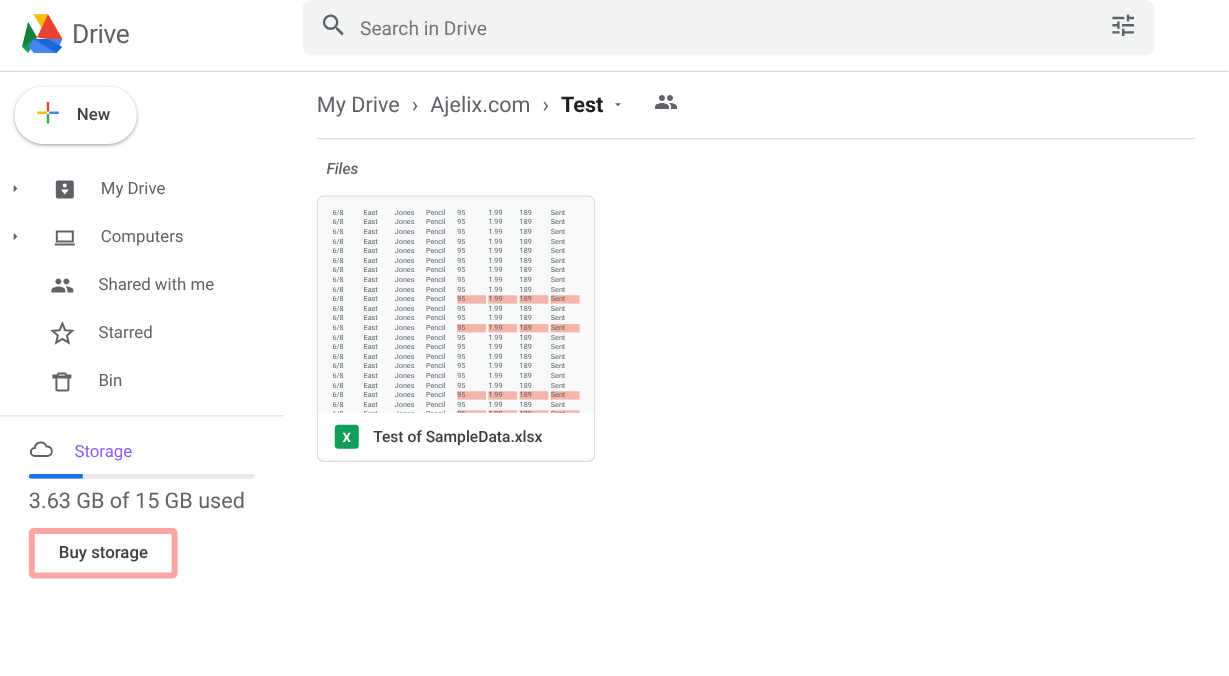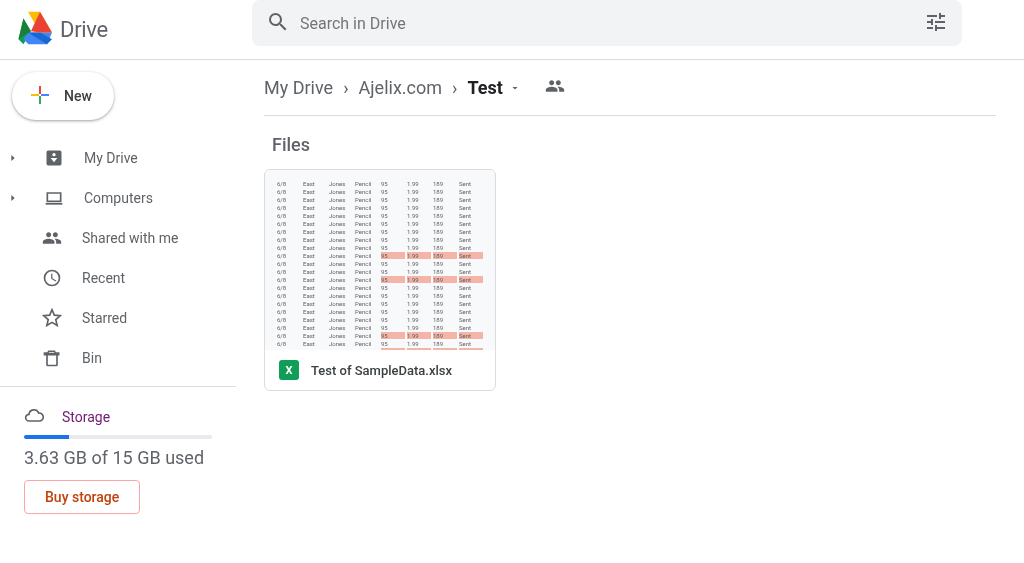--- a/index.html
+++ b/index.html
@@ -21,35 +21,35 @@
 
   .nav { margin-top: 18px; }
   .nav-item { display: flex; align-items: center; gap: 18px; height: 40px; padding-left: 40px; color: #5f6368; cursor: pointer; }
   .nav-item.has-chevron { padding-left: 8px; }
   .nav-item .chev { width: 16px; color: #5f6368; }
   .nav-item .icon { width: 24px; display:flex; justify-content:center; }
 
   .divider { height: 1px; background: #dadce0; margin: 8px 0 12px 0; }
 
   .storage { padding: 0 24px; }
-  .storage-row { display:flex; align-items:center; gap:18px; color:#701a75; height:36px; cursor:pointer;}
+  .storage-row { display:flex; align-items:center; gap:18px; color:#8b5cf6; height:36px; cursor:pointer;}
   .bar { height: 4px; background:#e8eaed; border-radius:2px; margin-bottom:8px; position:relative; overflow:hidden;}
   .bar-fill { position:absolute; left:0; top:0; bottom:0; background:#1a73e8; width:24%; }
   .storage-text { font-size:18px; color:#5f6368; margin-bottom:12px;}
-  .buy-btn { border:1px solid #fca5a5; border-radius:4px; color:#c2410c; font-weight:500; font-size:14px; background:#fff; padding:8px 20px; cursor:pointer; }
+  .buy-btn { border:5px solid #fca5a5; border-radius:4px; color:#404040; font-weight:500; font-size:14px; background:#fff; padding:8px 20px; cursor:pointer; }
 
   
   .main { flex:1; padding: 16px 28px 0 28px; }
   .breadcrumb { display:flex; align-items:center; gap:10px; height:40px; font-size:18px; border-bottom:1px solid #dadce0; padding-bottom:16px;}
   .crumb { color:#5f6368; cursor:pointer; }
   .crumb.current { color:#202124; display:flex; align-items:center; gap:6px;font-weight:bold;}
   .chevr { color:#5f6368; }
   .share-icon { margin-left:14px; color:#5f6368; }
 
-  .section-label { font-size:18px; color:#5f6368; font-weight:500; margin:18px 0 14px 8px;}
+  .section-label { font-size:13px; color:#5f6368; font-weight:500; margin:18px 0 14px 8px;font-style:italic;}
 
   .file-card { width:232px; border:1px solid #dadce0; border-radius:6px; overflow:hidden; background:#fff; cursor:pointer;}
   .thumb { height:180px; background:#f8f9fa; padding:10px 12px; overflow:hidden;}
   .thumb .row { display:flex; gap:2px; margin-bottom:1px;}
   .thumb .cell { font-size:6px; color:#5f6368; flex:1; white-space:nowrap; }
   .thumb .row.hl .cell:nth-child(n+5) { background:#f4b4a8; }
   .file-footer { display:flex; align-items:center; gap:12px; padding:10px 14px; }
   .file-name { font-size:13px; color:#3c4043; font-weight:500;}
 
   .xlsx-icon { width:20px; height:20px; background:#0f9d58; border-radius:3px; color:#fff; display:flex; align-items:center; justify-content:center; font-size:11px; font-weight:700;}
@@ -130,28 +130,20 @@
         <span class="icon">
             <svg class="svg-sm" viewBox="0 0 24 24">
               <path d="M16 11c1.66 0 3-1.34 3-3s-1.34-3-3-3-3 1.34-3 3 1.34 3 3 3zm-8 0c1.66 0 3-1.34 3-3S9.66 5 8 5 5 6.34 5 8s1.34 3 3 3zm0 2c-2.33 0-7 1.17-7 3.5V19h14v-2.5C15 14.17 10.33 13 8 13zm8 0c-.29 0-.62.02-.97.05 1.16.84 1.97 1.97 1.97 3.45V19h6v-2.5c0-2.33-4.67-3.5-7-3.5z"></path>
             </svg>
           </span>
         <span>Shared with me</span>
       </div>
       <div class="nav-item">
         <span class="icon">
             <svg class="svg-sm" viewBox="0 0 24 24">
-              <path d="M12 2a10 10 0 100 20 10 10 0 000-20zm0 18a8 8 0 110-16 8 8 0 010 16zm.5-13H11v6l5.25 3.15.75-1.23-4.5-2.67V7z"></path>
-            </svg>
-          </span>
-        <span>Recent</span>
-      </div>
-      <div class="nav-item">
-        <span class="icon">
-            <svg class="svg-sm" viewBox="0 0 24 24">
               <path d="M12 17.27L18.18 21l-1.64-7.03L22 9.24l-7.19-.61L12 2 9.19 8.63 2 9.24l5.46 4.73L5.82 21z" fill="none" stroke="#5f6368" stroke-width="2"></path>
             </svg>
           </span>
         <span>Starred</span>
       </div>
       <div class="nav-item">
         <span class="icon">
             <svg class="svg-sm" viewBox="0 0 24 24">
               <path d="M6 7h12v13a1 1 0 01-1 1H7a1 1 0 01-1-1V7zm3-3h6l1 2h4v2H3V6h4l1-2z" fill="none" stroke="#5f6368" stroke-width="2"></path>
             </svg>

